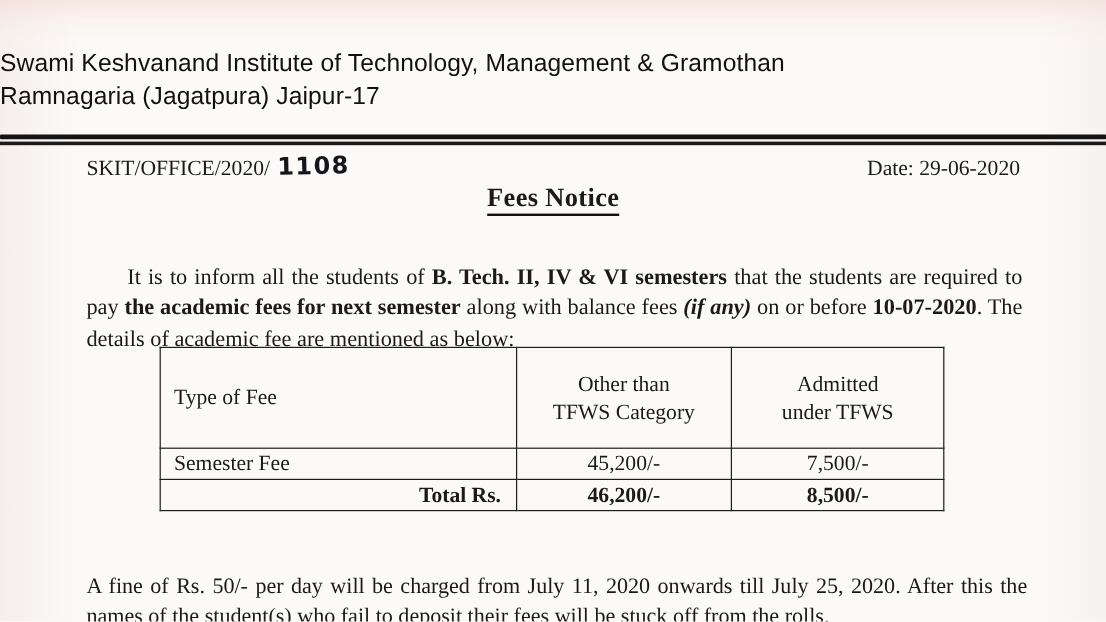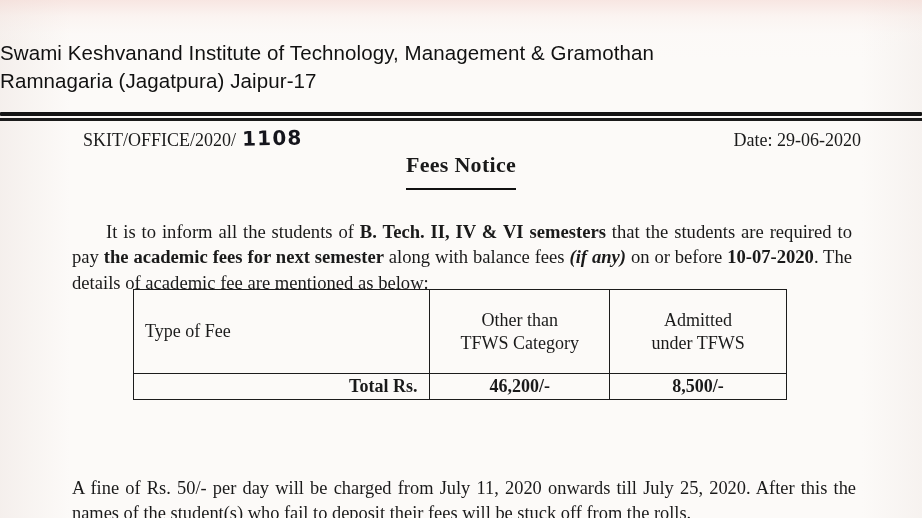--- a/index.html
+++ b/index.html
@@ -78,21 +78,21 @@
   }
 
   .rule-thin {
     height: 3px;
     background: #1b1b1b;
   }
 
   
   .refrow {
     position: absolute;
-    left: 83px;
+    left: 72px;
     top: 127px;
     width: 778px;
     display: flex;
     justify-content: space-between;
     align-items: baseline;
     font-size: 18px;
   }
 
   .refno {
     display: flex;
@@ -124,21 +124,21 @@
     top: 152px;
     width: 922px;
     text-align: center;
     font-size: 22px;
     font-weight: 700;
     letter-spacing: 0.3px;
   }
 
   .title span {
     border-bottom: 2.3px solid #111;
-    padding-bottom: 11px;
+    padding-bottom: 1px;
   }
 
   
   .body-para {
     position: absolute;
     left: 72px;
     top: 200px;
     width: 780px;
     font-size: 18.6px;
     line-height: 1.38;
@@ -275,20 +275,25 @@
           <div>Other than</div>
           <div>TFWS Category</div>
         </th>
         <th class="h-center">
           <div>Admitted</div>
           <div>under TFWS</div>
         </th>
       </tr>
     </thead>
     <tbody>
+      <tr>
+        <td class="label">Semester Fee</td>
+        <td class="num">45,200/-</td>
+        <td class="num">7,500/-</td>
+      </tr>
       <tr class="total">
         <td class="total-label">Total Rs.</td>
         <td class="num">46,200/-</td>
         <td class="num">8,500/-</td>
       </tr>
     </tbody>
   </table>
 
   <p class="footer-note">A fine of Rs. 50/- per day will be charged from July 11, 2020 onwards till July 25, 2020. After this the names of the student(s) who fail to deposit their fees will be stuck off from the rolls.</p>
 

